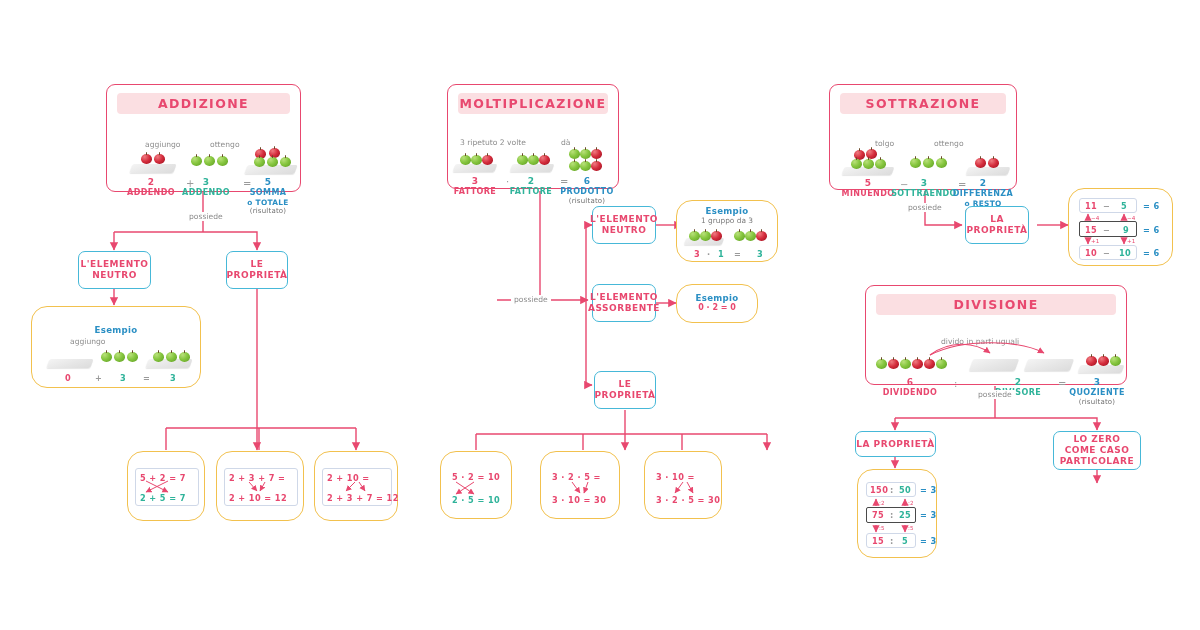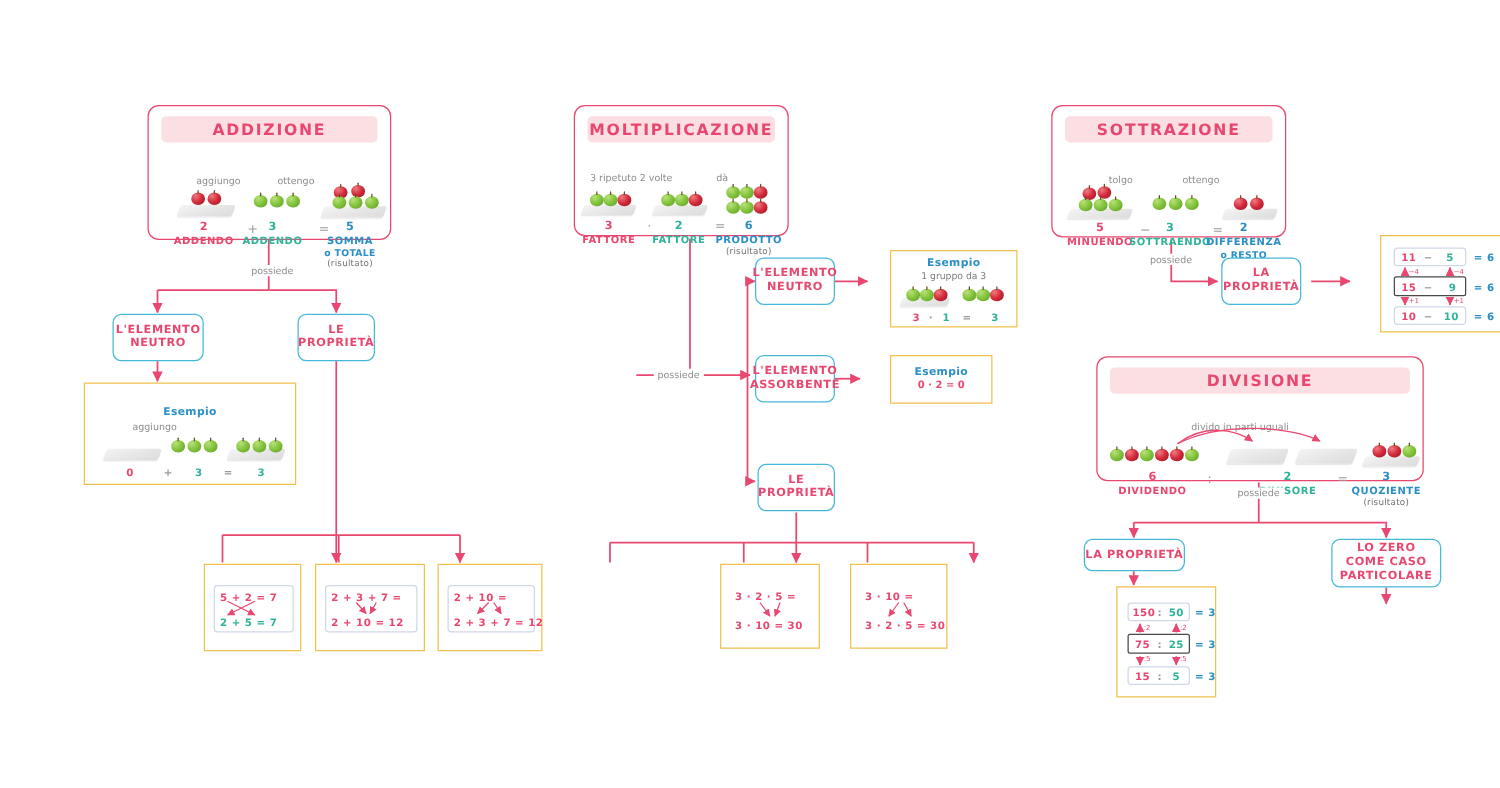--- a/index.html
+++ b/index.html
@@ -1,18 +1,18 @@
 <!DOCTYPE html>
 <html><head>
 <meta charset="utf-8">
 <style>
   html,body{margin:0;padding:0;background:#ffffff;}
   body{width:1200px;height:630px;position:relative;overflow:hidden;
        font-family:"DejaVu Sans","Liberation Sans",sans-serif;}
-  #stage{position:absolute;left:12px;top:0;width:1004px;height:630px;}
+  #stage{position:absolute;left:0;top:0;width:1004px;height:630px;}
   svg.connectors{position:absolute;left:0;top:0;width:1200px;height:630px;pointer-events:none;}
 
   
   .op-card{position:absolute;border:1.6px solid #e8486f;border-radius:9px;background:#fff;box-sizing:border-box;}
   .op-title{margin:8px 10px 2px 10px;background:#fbdfe2;border-radius:4px;text-align:center;
             color:#e8486f;font-weight:bold;letter-spacing:1.4px;font-size:12.5px;padding:3px 0;}
   .op-body{position:relative;}
   .hint{position:absolute;color:#8d8d8d;font-size:7.6px;white-space:nowrap;}
   .term{position:absolute;text-align:center;white-space:nowrap;line-height:1.22;}
   .term .num{font-size:9px;font-weight:bold;}
@@ -32,21 +32,21 @@
   .apple.green{background:radial-gradient(circle at 33% 28%,#b9e07a 0%,#86c63f 45%,#5d9b22 100%);}
   .apple.red{background:radial-gradient(circle at 33% 28%,#ef7a80 0%,#d42c3c 48%,#98101e 100%);}
   .apple:after{content:"";position:absolute;left:48%;top:-2.2px;width:1.2px;height:3px;background:#6b4a2a;border-radius:1px;}
 
   
   .node{position:absolute;border:1.5px solid #46b8d8;border-radius:7px;background:#fff;
         display:flex;align-items:center;justify-content:center;text-align:center;
         color:#e8486f;font-weight:bold;font-size:9px;letter-spacing:.5px;line-height:1.22;box-sizing:border-box;}
 
   
-  .ex-box{position:absolute;border:1.5px solid #f2c14e;border-radius:0;background:#fff;box-sizing:border-box;margin-left:24px;}
+  .ex-box{position:absolute;border:1.5px solid #f2c14e;border-radius:16px;background:#fff;box-sizing:border-box;}
   .ex-title{text-align:center;color:#2a8fc4;font-weight:bold;font-size:8.6px;letter-spacing:.3px;}
   .ex-sub{text-align:center;color:#7a7a7a;font-size:7.4px;}
   .eqline{position:absolute;white-space:nowrap;font-size:8.2px;font-weight:bold;letter-spacing:.4px;}
   .edge-label{position:absolute;color:#8d8d8d;font-size:7.6px;background:#fff;padding:0 3px;white-space:nowrap;}
 
   .inner-frame{position:absolute;border:1px solid #cfd8e8;border-radius:3px;box-sizing:border-box;}
   .inner-frame.dark{border:1.6px solid #4a4a4a;border-radius:2px;}
   .tiny{position:absolute;font-size:5.6px;color:#e8486f;white-space:nowrap;}
   .zero-line{position:absolute;white-space:nowrap;font-size:7.6px;letter-spacing:.3px;}
   .zero-line .txt{color:#3a3a3a;}
@@ -264,20 +264,30 @@
     <div class="eqline c-teal" style="left:41px;top:48px;">1</div>
     <div class="eqline" style="left:57px;top:48px;color:#9a9a9a;">=</div>
     <div class="eqline c-teal" style="left:80px;top:48px;">3</div>
   </div>
 
   <div class="ex-box" style="left:676px;top:284px;width:82px;height:39px;">
     <div class="ex-title" style="margin-top:8px;">Esempio</div>
     <div class="ex-sub" style="color:#e8486f;font-weight:bold;font-size:8px;">0 · 2 = 0</div>
   </div>
 
+  <div class="ex-box" style="left:440px;top:451px;width:72px;height:68px;">
+    <div class="eqline" style="left:11px;top:20px;color:#e8486f;">5 · 2 = 10</div>
+    <div class="eqline" style="left:11px;top:43px;color:#2fb39a;">2 · 5 = 10</div>
+    <svg style="position:absolute;left:0;top:0;width:72px;height:68px;">
+      <g stroke="#e8486f" stroke-width="1" fill="none" marker-end="url(#ar)">
+        <path d="M15,30 L33,42"></path>
+          <path d="M33,30 L15,42"></path>
+      </g>
+    </svg>
+  </div>
   <div class="ex-box" style="left:540px;top:451px;width:80px;height:68px;">
     <div class="eqline" style="left:11px;top:20px;color:#e8486f;">3 · 2 · 5 =</div>
     <div class="eqline" style="left:11px;top:43px;color:#e8486f;">3 ·   10   = 30</div>
     <svg style="position:absolute;left:0;top:0;width:80px;height:68px;">
       <g stroke="#e8486f" stroke-width="1" fill="none" marker-end="url(#ar)">
         <path d="M31,30 L39,41"></path>
           <path d="M47,30 L43,41"></path>
       </g>
     </svg>
   </div>

